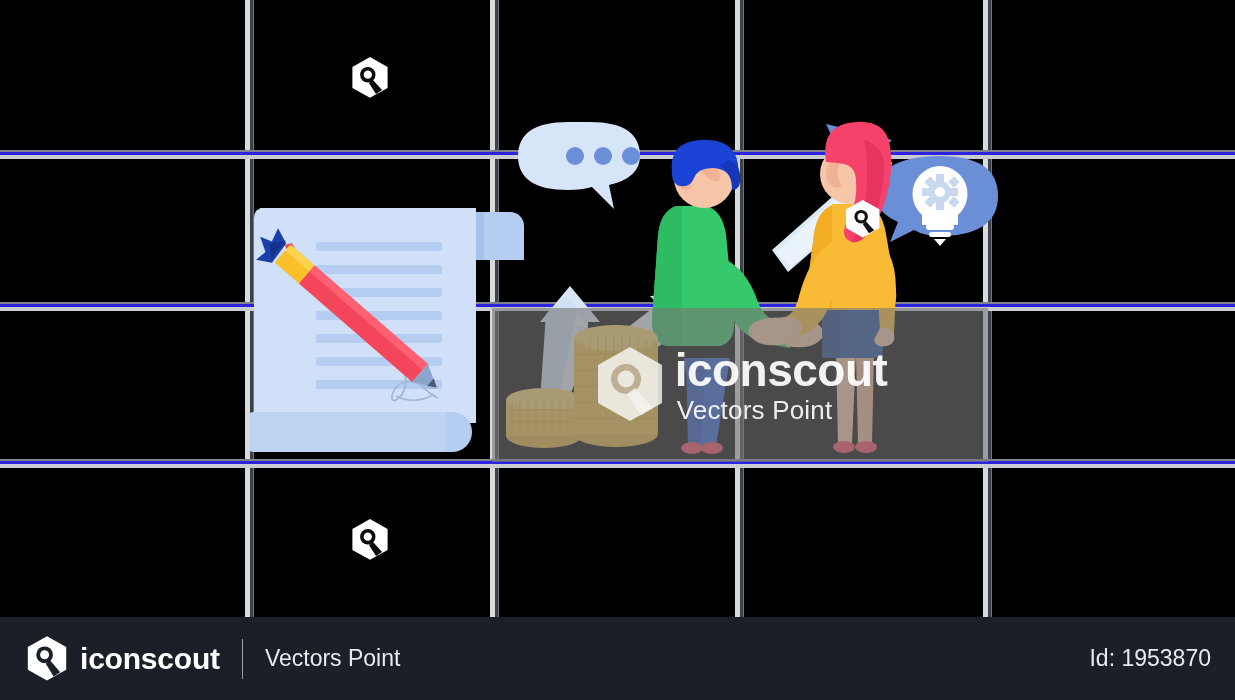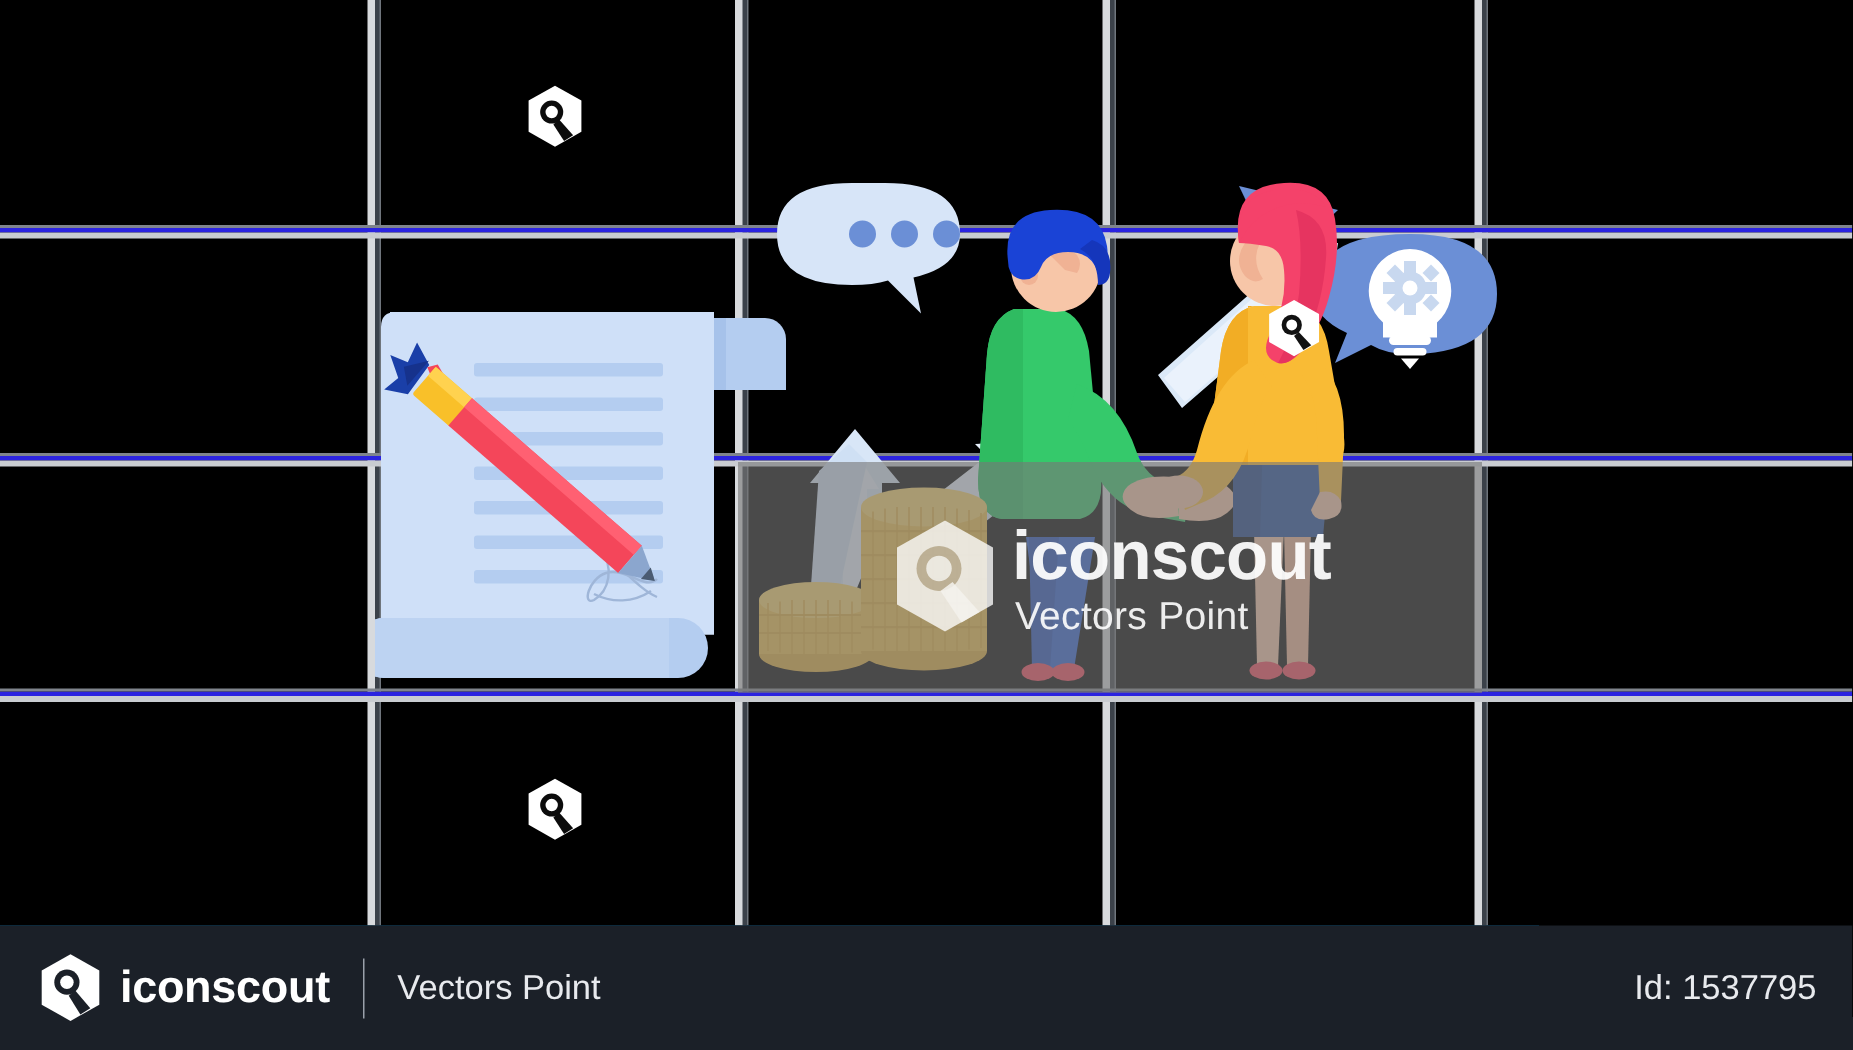--- a/index.html
+++ b/index.html
@@ -384,16 +384,16 @@
       <svg id="footer-mark" viewBox="0 0 72 80">
         <path d="M36 2 L68 20 L68 58 L36 76 L4 58 L4 20 Z" fill="#ffffff"></path>
         <circle cx="32" cy="33" r="14" fill="#1b2028"></circle>
         <circle cx="32" cy="33" r="7.5" fill="#ffffff"></circle>
         <path d="M41 42 L58 62 L47 69 L34 48 Z" fill="#1b2028"></path>
       </svg>
       <div id="footer-brand">iconscout</div>
     </div>
     <div id="footer-divider"></div>
     <div id="footer-sub">Vectors Point</div>
-    <div id="footer-id">Id: 1537795</div>
+    <div id="footer-id">Id: 1953870</div>
   </div>
 
 </div>
 
 </body></html>

